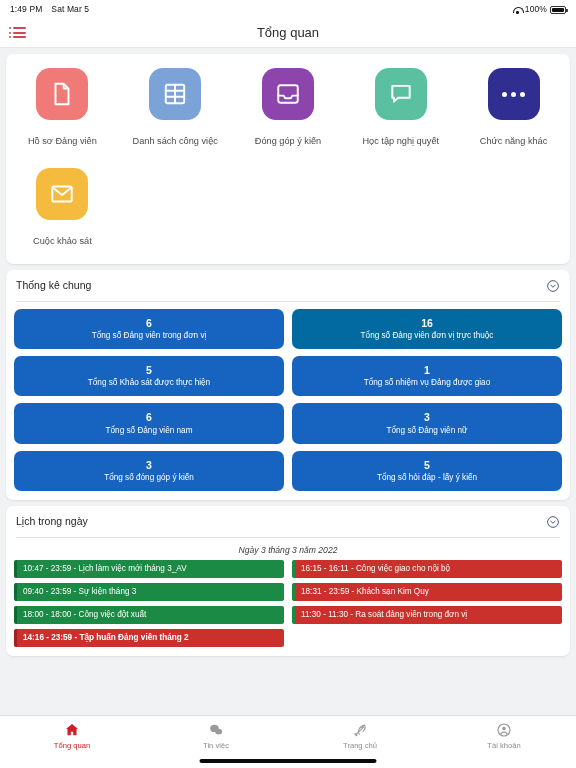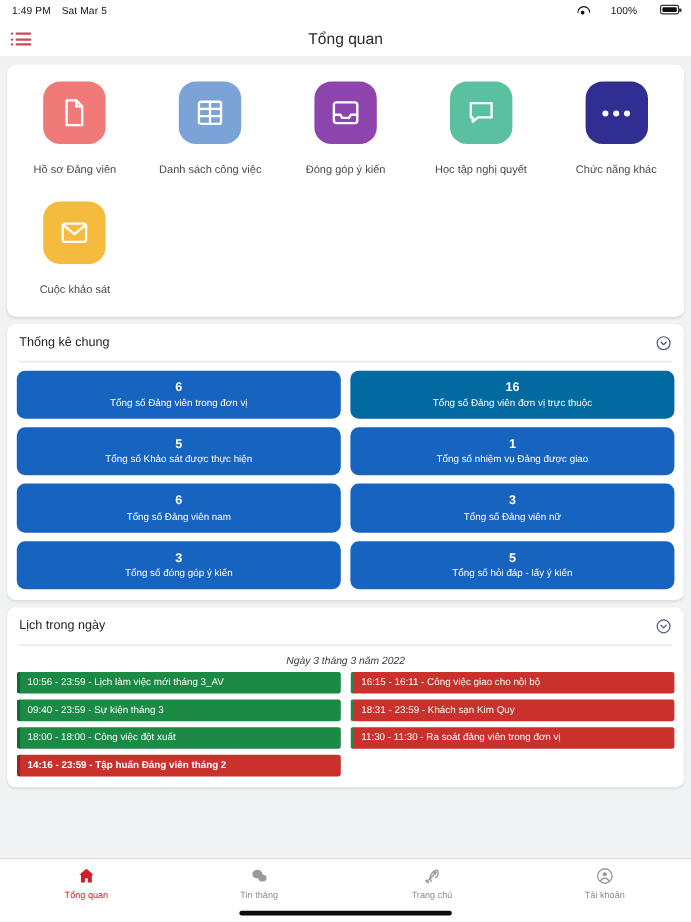--- a/index.html
+++ b/index.html
@@ -11,21 +11,21 @@
   }
   .screen { width: 576px; height: 768px; display: flex; flex-direction: column; background: #f1f2f4; }
 
   
   .statusbar {
     height: 18px; flex: 0 0 18px; background: #ffffff;
     display: flex; align-items: center; padding: 0 10px;
     font-size: 8.5px; color: #111; letter-spacing: .1px;
   }
   .sb-left { display: flex; gap: 9px; align-items: center; }
-  .sb-right { margin-left: auto; display: flex; gap: 19px; align-items: flex-start; }
+  .sb-right { margin-left: auto; display: flex; gap: 3px; align-items: flex-end; }
   .wifi-icon { display: inline-block; width: 9px; height: 8px; position: relative; }
   .wifi-icon:before {
     content: ""; position: absolute; left: 0; top: 1px;
     width: 9px; height: 5px;
     border: 1.4px solid #111; border-bottom: none;
     border-radius: 9px 9px 0 0;
   }
   .wifi-icon:after {
     content: ""; position: absolute; left: 3.3px; top: 5.3px;
     width: 2.4px; height: 2.4px; background: #111; border-radius: 50%;
@@ -266,21 +266,21 @@
         <span class="sec-toggle">
           <svg viewBox="0 0 24 24" fill="none" stroke="#4a5a7a" stroke-width="1.7">
             <circle cx="12" cy="12" r="9.2"></circle>
               <path d="M8.2 10.3 12 14.2l3.8-3.9" stroke-linecap="round" stroke-linejoin="round"></path>
           </svg>
         </span>
       </div>
       <div class="sec-rule"></div>
       <div class="sched-date">Ngày 3 tháng 3 năm 2022</div>
       <div class="events">
-        <div class="event green">10:56 - 23:59 - Lịch làm việc mới tháng 3_AV</div>
+        <div class="event green">10:47 - 23:59 - Lịch làm việc mới tháng 3_AV</div>
         <div class="event red">16:15 - 16:11 - Công việc giao cho nội bộ</div>
         <div class="event green">09:40 - 23:59 - Sự kiện tháng 3</div>
         <div class="event red">18:31 - 23:59 - Khách sạn Kim Quy</div>
         <div class="event green">18:00 - 18:00 - Công việc đột xuất</div>
         <div class="event red">11:30 - 11:30 - Ra soát đảng viên trong đơn vị</div>
         <div class="event red accent-red">14:16 - 23:59 - Tập huấn Đảng viên tháng 2</div>
         <div class="event ev-empty"></div>
       </div>
     </div>
 
@@ -293,21 +293,21 @@
         <path d="M12 3 3 10.5h2.2V20h5v-5.3h3.6V20h5v-9.5H21z"></path>
       </svg>
       <span class="tab-lbl">Tổng quan</span>
     </div>
 
     <div class="tab">
       <svg viewBox="0 0 24 24" fill="#9a9a9d">
         <ellipse cx="9.7" cy="9.6" rx="6.4" ry="5.4"></ellipse>
         <ellipse cx="16" cy="14.4" rx="5.2" ry="4.4"></ellipse>
       </svg>
-      <span class="tab-lbl">Tin tháng</span>
+      <span class="tab-lbl">Tin việc</span>
     </div>
 
     <div class="tab">
       <svg viewBox="0 0 24 24">
         <g fill="none" stroke="#9a9a9d" stroke-width="1.7" stroke-linecap="round">
           <path d="M18.4 4.8c-3.4.6-6.6 3-8 6.3-1.1 2.6-.9 5.6.6 7.6" fill="none"></path>
           <path d="M19 4.7c1.2 3.2.3 7-2.3 9.2"></path>
           <path d="M5.5 19.2 15 9.8"></path>
           <path d="M13.6 8.4l2.6-2.6 2.2 2.2-2.6 2.6z" fill="#9a9a9d" stroke="none"></path>
           <path d="M4.6 17.6l2.4 2.4" stroke-width="2.4"></path>

